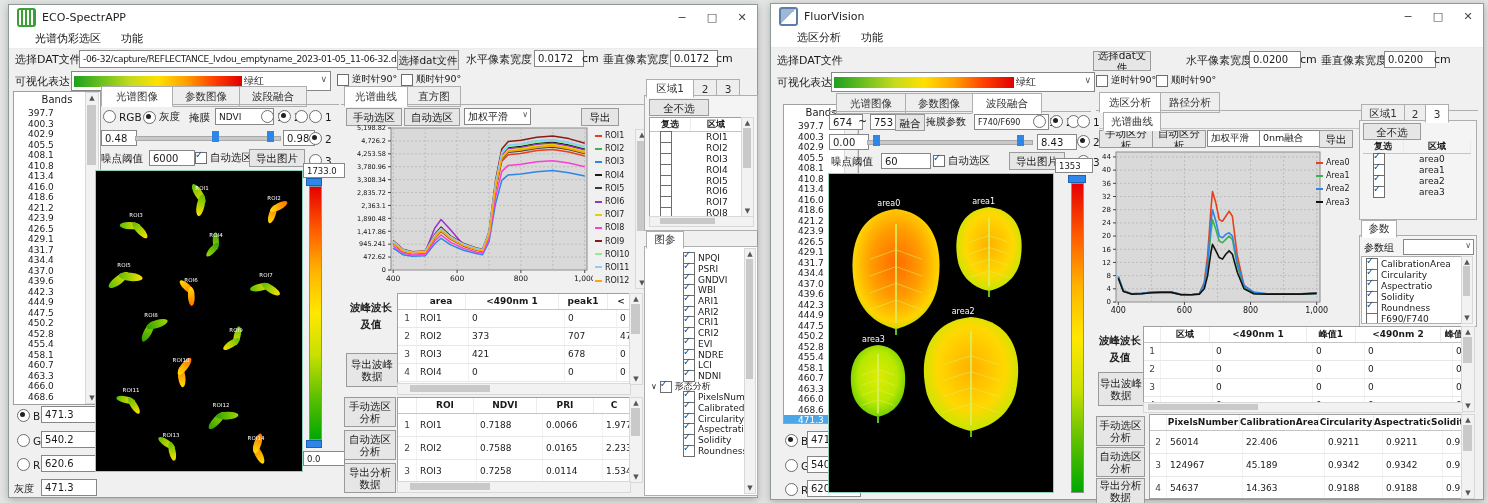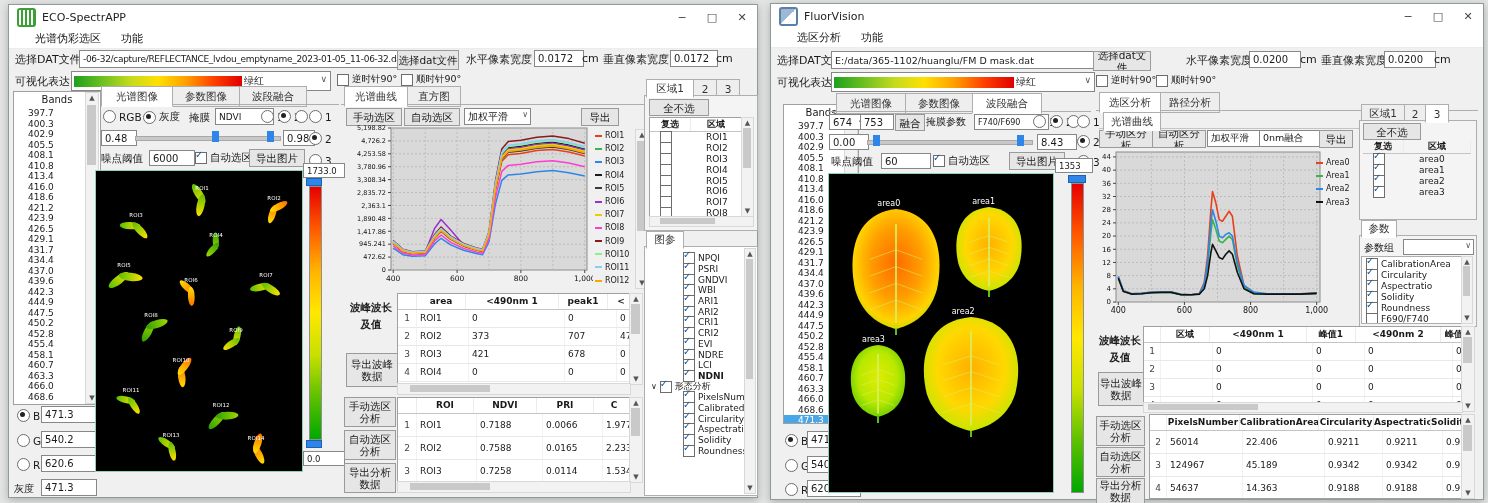--- a/index.html
+++ b/index.html
@@ -624,21 +624,21 @@
         <span>EVI</span>
       </div>
       <div class="tree-item" style="height: 10.7px; padding-left: 36px;">
         <span class="cb on"></span>
         <span>NDRE</span>
       </div>
       <div class="tree-item" style="height: 10.7px; padding-left: 36px;">
         <span class="cb on"></span>
         <span>LCI</span>
       </div>
-      <div class="tree-item" style="height: 10.7px; padding-left: 36px; font-weight: bold;">
+      <div class="tree-item" style="height: 10.7px; padding-left: 36px;">
         <span class="cb on"></span>
         <span>NDNI</span>
       </div>
       <div class="tree-item" style="height: 10.7px; padding-left: 4px;">
         <span style="font-size: 8px;">∨</span>
         <span class="cb on"></span>
         <span>形态分析</span>
       </div>
       <div class="tree-item" style="height: 10.7px; padding-left: 36px;">
         <span class="cb on"></span>
@@ -681,21 +681,20 @@
       <span class="win-btn">□</span>
       <span class="win-btn">✕</span>
     </span>
   </div>
   <div class="menubar">
     <span>选区分析</span>
     <span>功能</span>
   </div>
 
   <div class="lbl" style="left:6px;top:49px">选择DAT文件</div>
-  <div class="inp" style="left:60px;top:47px;width:256px;height:16px;font-size:9.5px">E:/data/365-1102/huanglu/FM D mask.dat</div>
   <div class="btn" style="left:322px;top:47px;width:56px;height:18px">选择dat文件</div>
   <div class="lbl" style="left:415px;top:49px">水平像素宽度</div>
   <div class="inp" style="left:478px;top:47px;width:44px;height:15px">0.0200</div>
   <div class="lbl" style="left:529px;top:49px">cm</div>
   <div class="lbl" style="left:550px;top:49px">垂直像素宽度</div>
   <div class="inp" style="left:613px;top:47px;width:44px;height:15px">0.0200</div>
   <div class="lbl" style="left:663px;top:49px">cm</div>
 
   <div class="lbl" style="left:6px;top:71px">可视化表达</div>
   <div class="gsel" style="left:60px;top:68px;width:244px;height:14px">
@@ -766,21 +765,21 @@
     </div>
   <div class="inp" style="left:36px;top:476px;width:46px;height:15px">620.6</div>
 
   <div class="tab" style="left:65px;top:89px;width:68px;height:19px">光谱图像</div>
   <div class="tab" style="left:134px;top:89px;width:66px;height:19px">参数图像</div>
   <div class="tab active" style="left:201px;top:89px;width:68px;height:19px">波段融合</div>
   <div class="abs" style="left:58px;top:107px;width:262px;height:1px;background:#aeaeae"></div>
 
   <div class="inp" style="left:58px;top:110px;width:26px;height:14px">674</div>
   <div class="lbl" style="left:87px;top:111px">~</div>
-  <div class="inp" style="left:89px;top:110px;width:26px;height:14px">753</div>
+  <div class="inp" style="left:99px;top:110px;width:26px;height:14px">753</div>
   <div class="btn" style="left:124px;top:110px;width:28px;height:15px">融合</div>
   <div class="lbl" style="left:155px;top:111px;font-size:10px">掩膜参数</div>
   <div class="ddl" style="left:203px;top:110px;width:56px;height:14px;font-size:8px">
       <span>F740/F690</span>
     </div>
   <div class="rad" style="left:262px;top:111px">
       <span class="rd"></span>
       <span>1</span>
     </div>
   <div class="rad" style="left:279px;top:111px">

